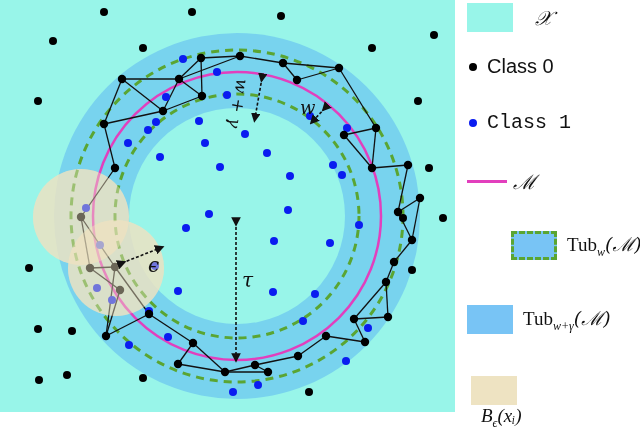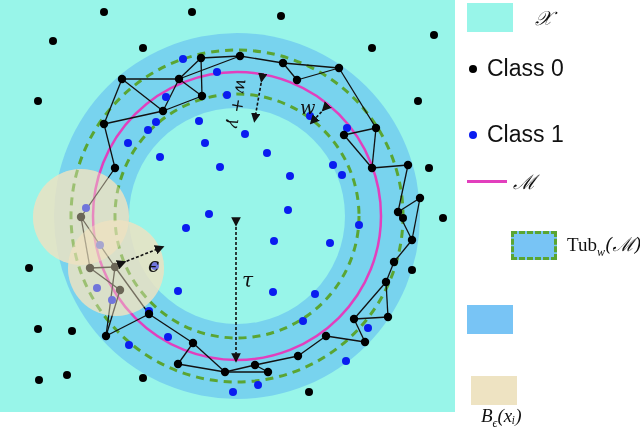--- a/index.html
+++ b/index.html
@@ -2,21 +2,21 @@
 <html><head>
   <meta charset="utf-8">
   <style>
     html, body { margin: 0; padding: 0; background: #ffffff; }
     body { width: 640px; height: 439px; position: relative; overflow: hidden;
            font-family: "Liberation Sans", sans-serif; }
     #figure { position: absolute; left: 0; top: 0; }
     .legend { position: absolute; left: 467px; top: 0; width: 173px; height: 439px; }
     .legend-item { position: absolute; left: 0; display: flex; align-items: center; }
     .swatch { width: 46px; height: 29px; display: inline-block; box-sizing: border-box; }
-    .legend-label { margin-left: 22px; font-size: 23px; color: #111; white-space: nowrap; }
+    .legend-label { margin-left: 22px; font-size: 20px; color: #111; white-space: nowrap; }
     .legend-label.math { font-family: "DejaVu Serif", "Liberation Serif", serif; font-style: italic; font-size: 20px; }
     .legend-label.tub { font-family: "Liberation Serif", serif; font-size: 19px; }
     .legend-label.tub sub { font-size: 12px; font-style: italic; }
     .dot { width: 8px; height: 8px; border-radius: 50%; display: inline-block; margin-left: 2px; }
     .line-swatch { width: 40px; height: 3px; display: inline-block; }
     .svgtext { font-family: "DejaVu Serif", "Liberation Serif", serif; font-style: italic; }
   </style>
 </head>
 <body>
 
@@ -213,32 +213,33 @@
 
 <div class="legend">
   <div class="legend-item" style="top:3px;">
     <span class="swatch" style="background:#98f5e9;"></span>
     <span class="legend-label math">𝒳</span>
   </div>
   <div class="legend-item" style="top:55px;">
     <span class="dot" style="background:#000;"></span>
     <span class="legend-label" style="margin-left:10px;">Class 0</span>
   </div>
-  <div class="legend-item" style="top:121px;">
+  <div class="legend-item" style="top:111px;font-family:Liberation Mono, monospace;">
     <span class="dot" style="background:#0a1cf0;"></span>
     <span class="legend-label" style="margin-left:10px;">Class 1</span>
   </div>
   <div class="legend-item" style="top:168px;">
     <span class="line-swatch" style="background:#e23fbd;"></span>
     <span class="legend-label math" style="margin-left:6px;">ℳ</span>
   </div>
   <div class="legend-item" style="top:231px;padding-left:44px;">
     <span class="swatch" style="background:#78c4f5; border:3px dashed #5aa532;"></span>
     <span class="legend-label tub" style="margin-left:10px;"><span>Tub</span><sub>w</sub><span class="math" style="font-family:'DejaVu Serif',serif;font-style:italic;">(ℳ)</span></span>
   </div>
   <div class="legend-item" style="top:305px;">
     <span class="swatch" style="background:#78c4f5;"></span>
+    <span class="legend-label tub" style="margin-left:10px;"><span>Tub</span><sub>w+γ</sub><span style="font-family:'DejaVu Serif',serif;font-style:italic;">(ℳ)</span></span>
   </div>
   <div class="legend-item" style="top:376px;flex-direction:column;">
     <span class="swatch" style="background:#eee3c2;"></span>
     <span class="legend-label tub" style="margin-left:14px;font-style:italic;"><span>B</span><sub>ϵ</sub><span>(xᵢ)</span></span>
   </div>
 </div>
 
 </body></html>

